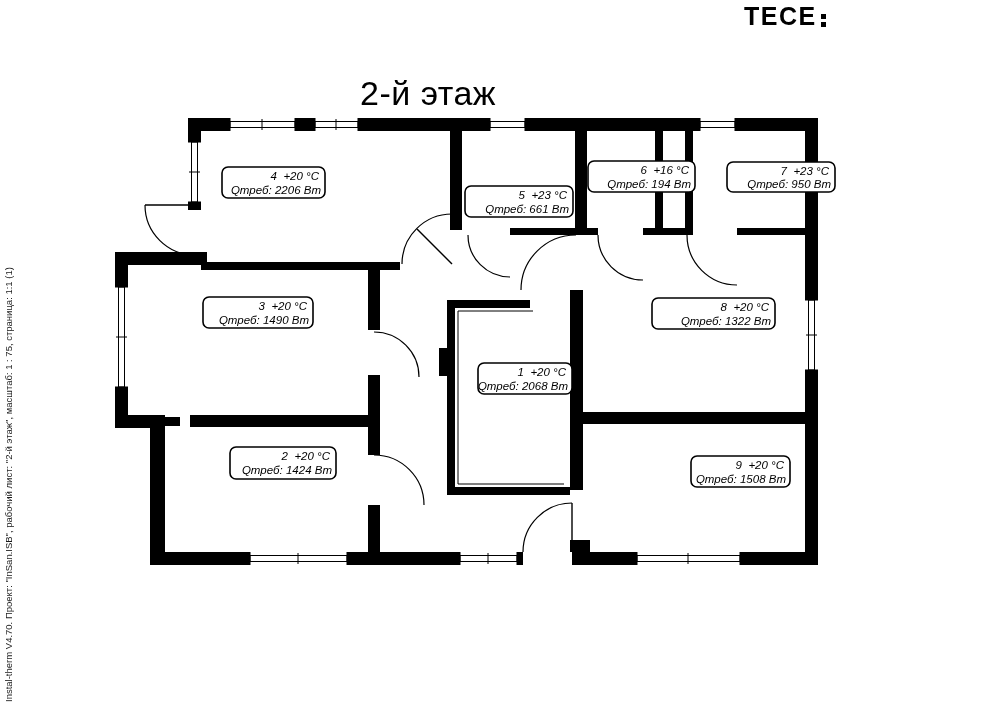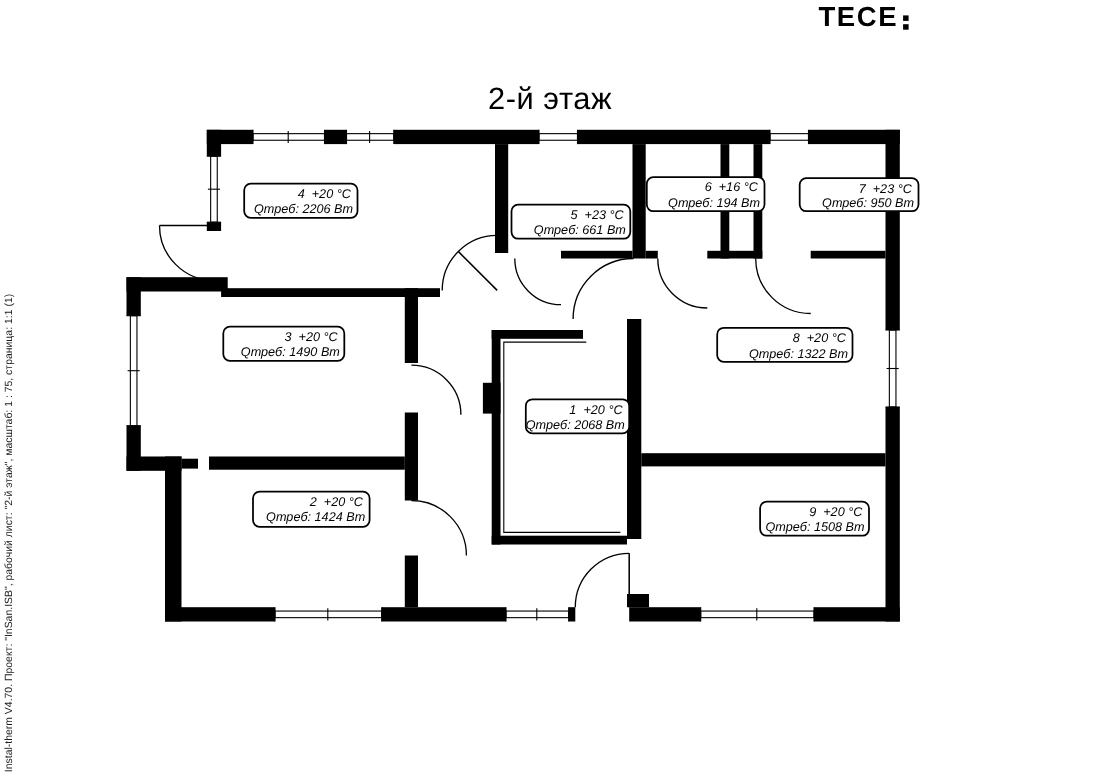--- a/index.html
+++ b/index.html
@@ -1,20 +1,20 @@
 <!DOCTYPE html>
 <html><head>
 <meta charset="utf-8">
 <style>
   html,body{margin:0;padding:0;background:#fff;}
   body{width:1000px;height:707px;position:relative;overflow:hidden;
        font-family:"Liberation Sans",sans-serif;color:#000;}
   #stage{position:absolute;inset:0;}
-  .page-title{position:absolute;top:74px;left:360px;width:280px;text-align:center;
-       font-size:28px;letter-spacing:.5px;}
+  .page-title{position:absolute;top:74px;left:360px;width:280px;
+       font-size:34px;letter-spacing:.5px;}
   .logo{position:absolute;top:5px;left:744px;display:flex;align-items:flex-end;}
   .logo .word{font-size:25px;font-weight:bold;letter-spacing:1.5px;line-height:22px;}
   .logo .sq{display:flex;flex-direction:column;gap:3px;margin-left:4px;margin-top:4px;}
   .logo .sq i{display:block;width:5px;height:5px;background:#000;}
   .side-note{position:absolute;left:3px;top:702px;width:545px;
        transform-origin:0 0;transform:rotate(-90deg);
        font-size:9.5px;color:#1a1a1a;white-space:nowrap;}
   svg{position:absolute;left:0;top:0;}
   .w{fill:#000;stroke:none;}
   .arc{fill:none;stroke:#000;stroke-width:1.2;}

